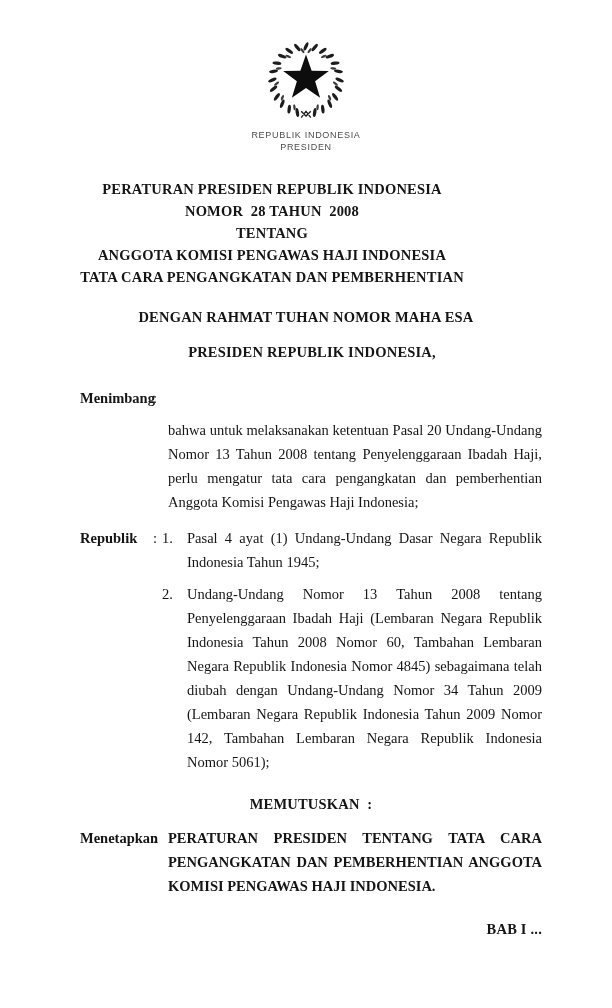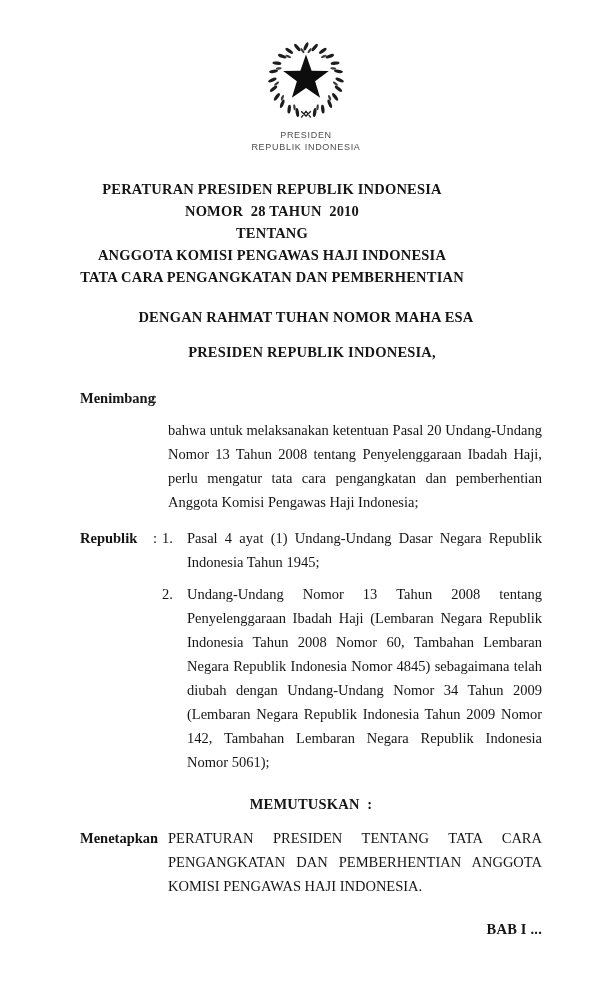--- a/index.html
+++ b/index.html
@@ -44,21 +44,21 @@
   .legal-item + .legal-item { margin-top:8px; }
   .item-text { text-align:justify; }
 
   .mengingat { margin-top:12px; }
 
   .decision-heading {
     margin-top:18px; text-align:center; font-weight:bold; white-space:pre;
     letter-spacing:0.2px;
   }
   .menetapkan { margin-top:10px; }
-  .decides-text { font-weight:normal; }
+  .decides-text { font-weight:bold; }
   .justify-full { text-align:justify; text-align-last:justify; }
   .justify-last-left { text-align:left; }
 
   .continuation {
     margin-top:19px; text-align:right; font-weight:bold; letter-spacing:0.2px;
   }
 </style>
 </head>
 <body>
 
@@ -108,28 +108,28 @@
         <use href="#leafB" transform="rotate(293 50 50) rotate(-30 50 13)"></use>
         <use href="#leafB" transform="rotate(323 50 50) rotate(-30 50 13)"></use>
         <use href="#leafB" transform="rotate(353 50 50) rotate(-30 50 13)"></use>
       </g>
 
       <path fill="#0d0d0d" d="M50,18 L57.05,38.29 L78.53,38.73 L61.41,51.71 L67.63,72.27 L50,60 L32.37,72.27 L38.59,51.71 L21.47,38.73 L42.95,38.29 Z"></path>
 
       <path d="M44,97 L50,89 L56,97 M44,89 L50,95 L56,89" stroke="#1c1c1c" stroke-width="1.6" fill="none"></path>
     </svg>
     <div class="emblem-caption">
+      <div>REPUBLIK INDONESIA</div>
       <div>PRESIDEN</div>
-      <div>REPUBLIK INDONESIA</div>
     </div>
   </div>
 
   <div class="title-block">
     <div class="title-line">PERATURAN PRESIDEN REPUBLIK INDONESIA</div>
-    <div class="title-line">NOMOR  28 TAHUN  2010</div>
+    <div class="title-line">NOMOR  28 TAHUN  2008</div>
     <div class="title-line">TENTANG</div>
     <div class="title-line">ANGGOTA KOMISI PENGAWAS HAJI INDONESIA</div>
     <div class="title-line">TATA CARA PENGANGKATAN DAN PEMBERHENTIAN</div>
   </div>
 
   <div class="invocation">DENGAN RAHMAT TUHAN NOMOR MAHA ESA</div>
   <div class="authority">PRESIDEN REPUBLIK INDONESIA,</div>
 
   <div class="body-block">
 

